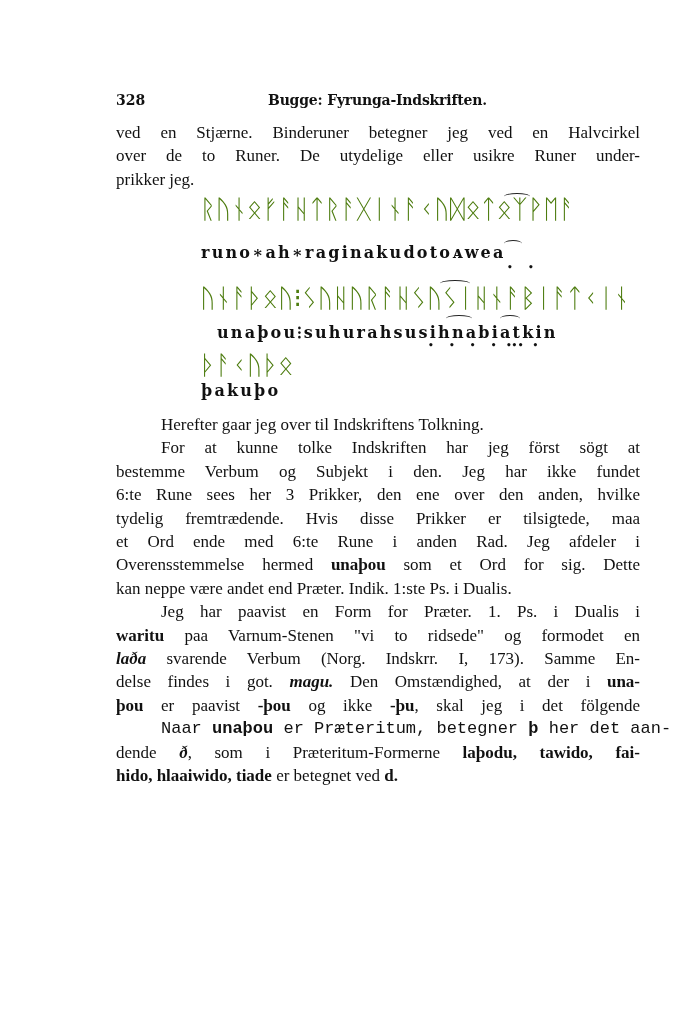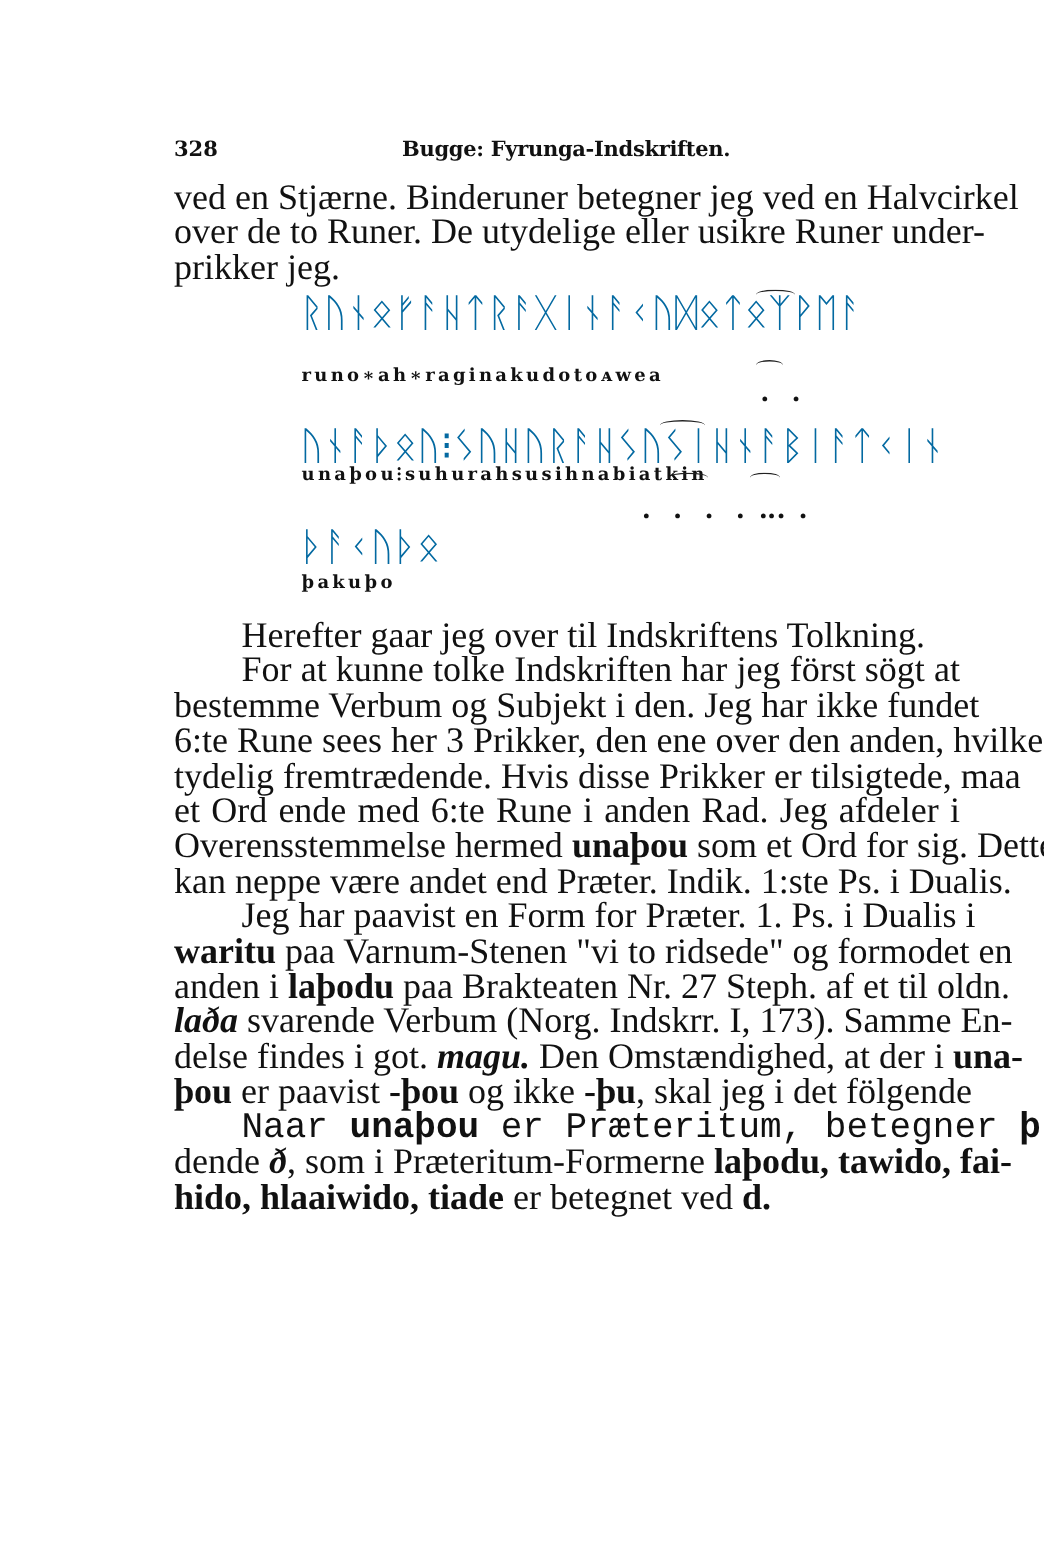--- a/index.html
+++ b/index.html
@@ -11,34 +11,34 @@
   .page { position: absolute; left: 0; top: 0; width: 676px; height: 1036px; }
   .header {
     position: absolute; left: 116px; top: 92px; width: 520px; height: 20px;
     font-size: 14px; font-weight: bold;
   }
   .pnum { position: absolute; left: 0; top: 0; }
   .running { position: absolute; left: 152px; top: 0; letter-spacing: -0.2px; }
   .text {
     position: absolute; left: 116px; width: 524px;
     font-family: "Liberation Serif", "DejaVu Serif", serif;
-    font-size: 24px; line-height: 23.4px; text-align: justify;
+    font-size: 17px; line-height: 23.4px; text-align: justify;
   }
   .text p { margin: 0; }
   .line { display: block; text-align: justify; text-align-last: justify; white-space: nowrap; }
   .line.last { text-align-last: left; }
   b { font-weight: bold; }
   i { font-style: italic; font-weight: bold; }
   .runes {
     position: absolute; left: 200px; font-family: "DejaVu Sans", sans-serif;
-    font-size: 26px; letter-spacing: 0px; white-space: nowrap; color: #0369a1;
+    font-size: 26px; letter-spacing: 0px; white-space: nowrap; color: #4d7c0f;
   }
   .translit {
     position: absolute; left: 201px; font-family: "DejaVu Serif", serif;
-    font-weight: bold; font-size: 12px; letter-spacing: 2.2px; white-space: nowrap;
+    font-weight: bold; font-size: 16px; letter-spacing: 2.2px; white-space: nowrap;
   }
   .arc {
     position: absolute; border-top: 1.5px solid #222; border-radius: 50% 50% 0 0;
     height: 6px;
   }
   .dots {
     position: absolute; font-size: 9px; letter-spacing: 6px; font-weight: bold; white-space: nowrap;
   }
 </style>
 </head>
@@ -59,21 +59,21 @@
 
   <div>
     <div class="runes" style="top:194px;">ᚱᚢᚾᛟᚠᚨᚺᛏᚱᚨᚷᛁᚾᚨᚲᚢᛞᛟᛏᛟᛉᚹᛖᚨ</div>
     <div class="arc" style="left:504px; top:193px; width:26px;"></div>
     <div class="translit" style="top:243px;">runo∗ah∗raginakudotoᴀwea</div>
     <div class="arc" style="left:504px; top:240px; width:18px;"></div>
     <div class="dots" style="left:507px; top:262px;">• •</div>
 
     <div class="runes" style="top:283px;">ᚢᚾᚨᚦᛟᚢ⁝ᛊᚢᚺᚢᚱᚨᚺᛊᚢᛊᛁᚺᚾᚨᛒᛁᚨᛏᚲᛁᚾ</div>
     <div class="arc" style="left:440px; top:280px; width:30px;"></div>
-    <div class="translit" style="top:307px;">unaþou⁝suhurahsusihnabiatkin</div>
+    <div class="translit" style="top:321px;margin-left:16px;">unaþou⁝suhurahsusihnabiatkin</div>
     <div class="arc" style="left:446px; top:315px; width:26px;"></div>
     <div class="arc" style="left:500px; top:315px; width:20px;"></div>
     <div class="dots" style="left:428px; top:340px;">• • • • • •</div>
     <div class="dots" style="left:506px; top:340px;">••</div>
 
     <div class="runes" style="top:350px;">ᚦᚨᚲᚢᚦᛟ</div>
     <div class="translit" style="top:381px;">þakuþo</div>
   </div>
 
   <div class="text" id="body-text" style="top:413px;">
@@ -85,21 +85,20 @@
         <span class="line"><span>bestemme Verbum og Subjekt i den.  Jeg har ikke fundet</span></span>
         <span class="line"><span>6:te Rune sees her 3 Prikker, den ene over den anden, hvilke</span></span>
         <span class="line"><span>tydelig fremtrædende.  Hvis disse Prikker er tilsigtede, maa</span></span>
         <span class="line"><span>et Ord ende med 6:te Rune i anden Rad.  Jeg afdeler i</span></span>
         <span class="line"><span>Overensstemmelse hermed </span><b>unaþou</b><span> som et Ord for sig.  Dette</span></span>
         <span class="line last"><span>kan neppe være andet end Præter. Indik. 1:ste Ps. i Dualis.</span></span>
       </p>
       <p>
         <span class="line" style="text-indent: 45px;"><span>Jeg har paavist en Form for Præter. 1. Ps. i Dualis i</span></span>
         <span class="line"><b>waritu</b><span> paa Varnum-Stenen "vi to ridsede" og formodet en</span></span>
-        <span class="line"><span>anden i </span><b>laþodu</b><span> paa Brakteaten Nr. 27 Steph. af et til oldn.</span></span>
         <span class="line"><i>laða</i><span> svarende Verbum (Norg. Indskrr. I, 173).  Samme En-</span></span>
         <span class="line"><span>delse findes i got. </span><i>magu.</i><span>  Den Omstændighed, at der i </span><b>una-</b></span>
         <span class="line"><b>þou</b><span> er paavist </span><b>-þou</b><span> og ikke </span><b>-þu</b><span>, skal jeg i det fölgende</span></span>
       </p>
       <p>
         <span class="line" style="text-indent: 45px; font-family: Liberation Mono, monospace;"><span>Naar </span><b>unaþou</b><span> er Præteritum, betegner </span><b>þ</b><span> her det aan-</span></span>
         <span class="line"><span>dende </span><i>ð</i><span>, som i Præteritum-Formerne </span><b>laþodu, tawido, fai-</b></span>
         <span class="line last"><b>hido, hlaaiwido, tiade</b><span> er betegnet ved </span><b>d.</b></span>
       </p>
     </div>

